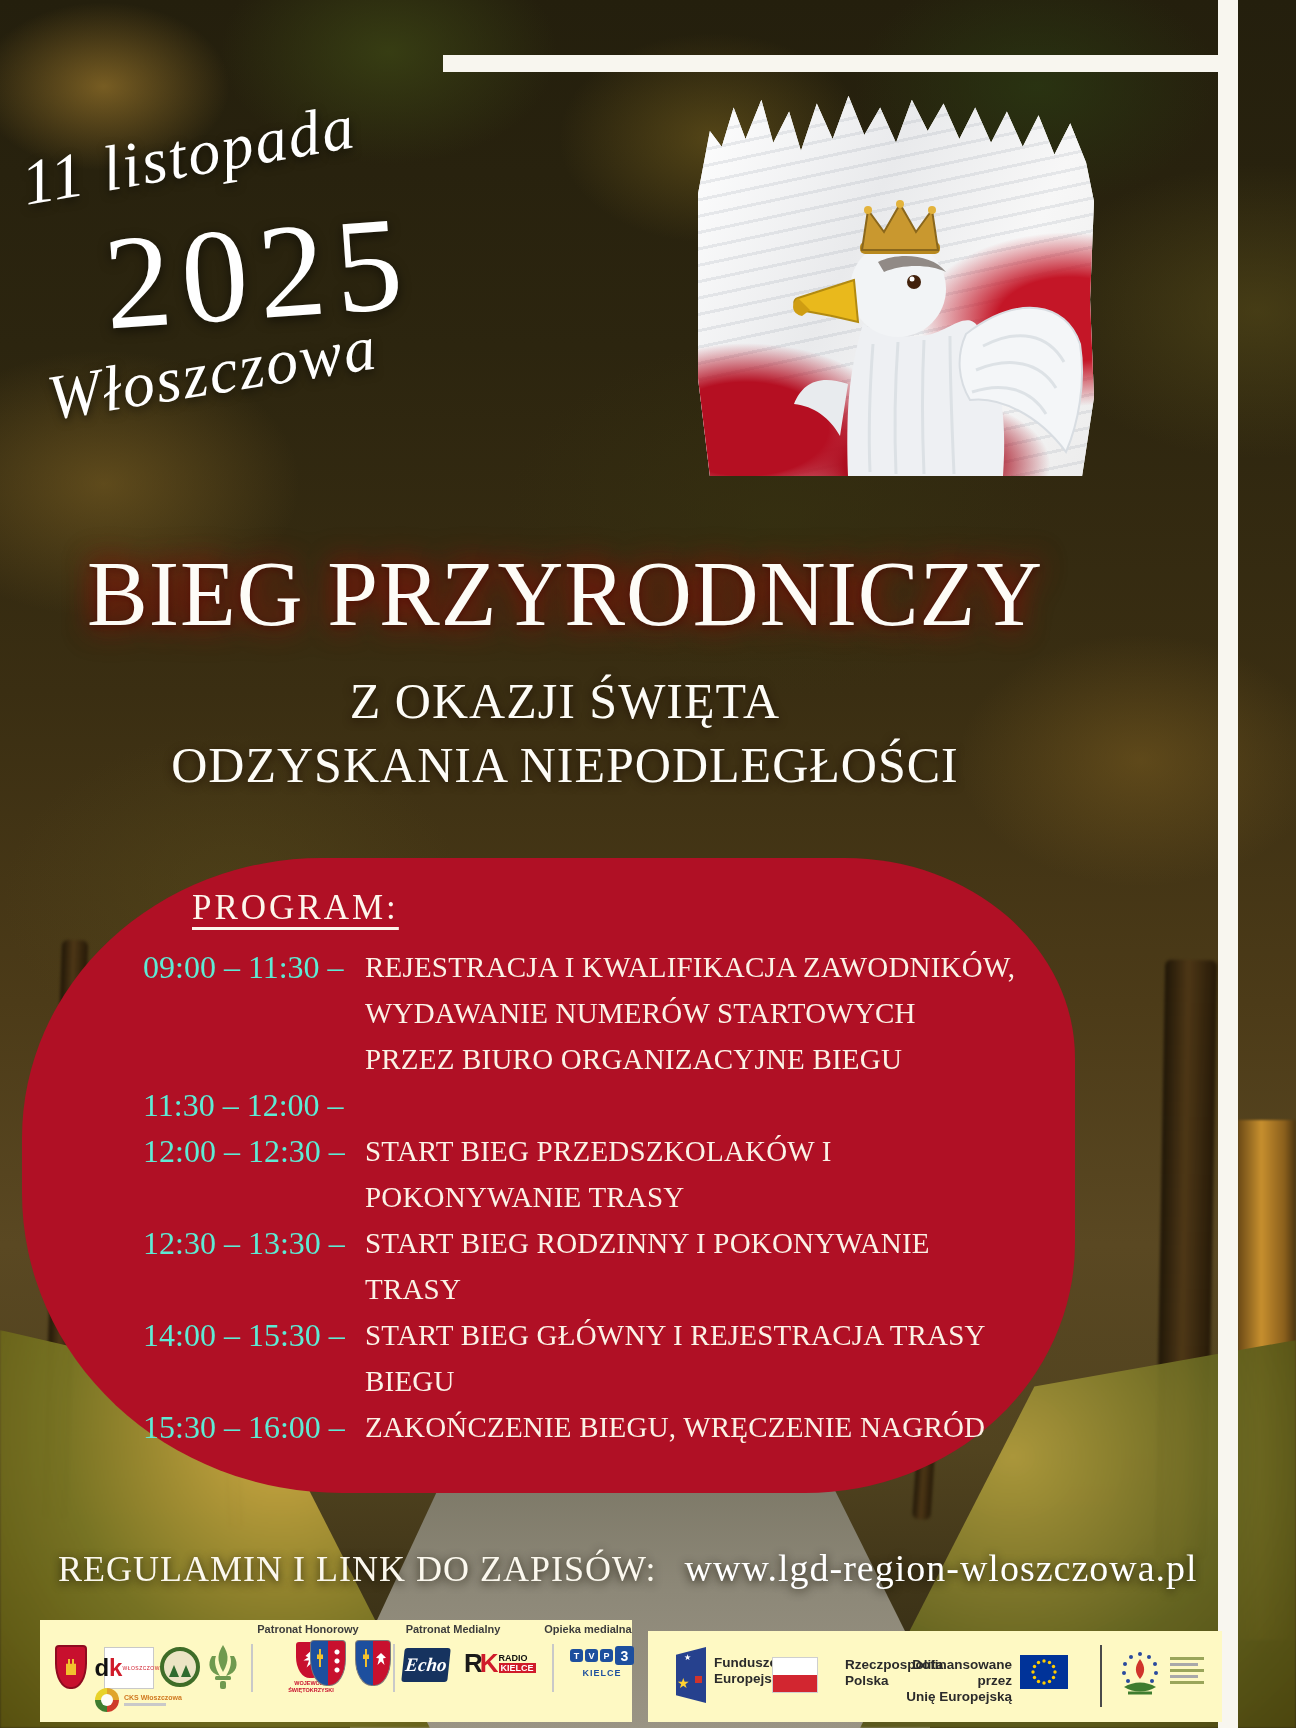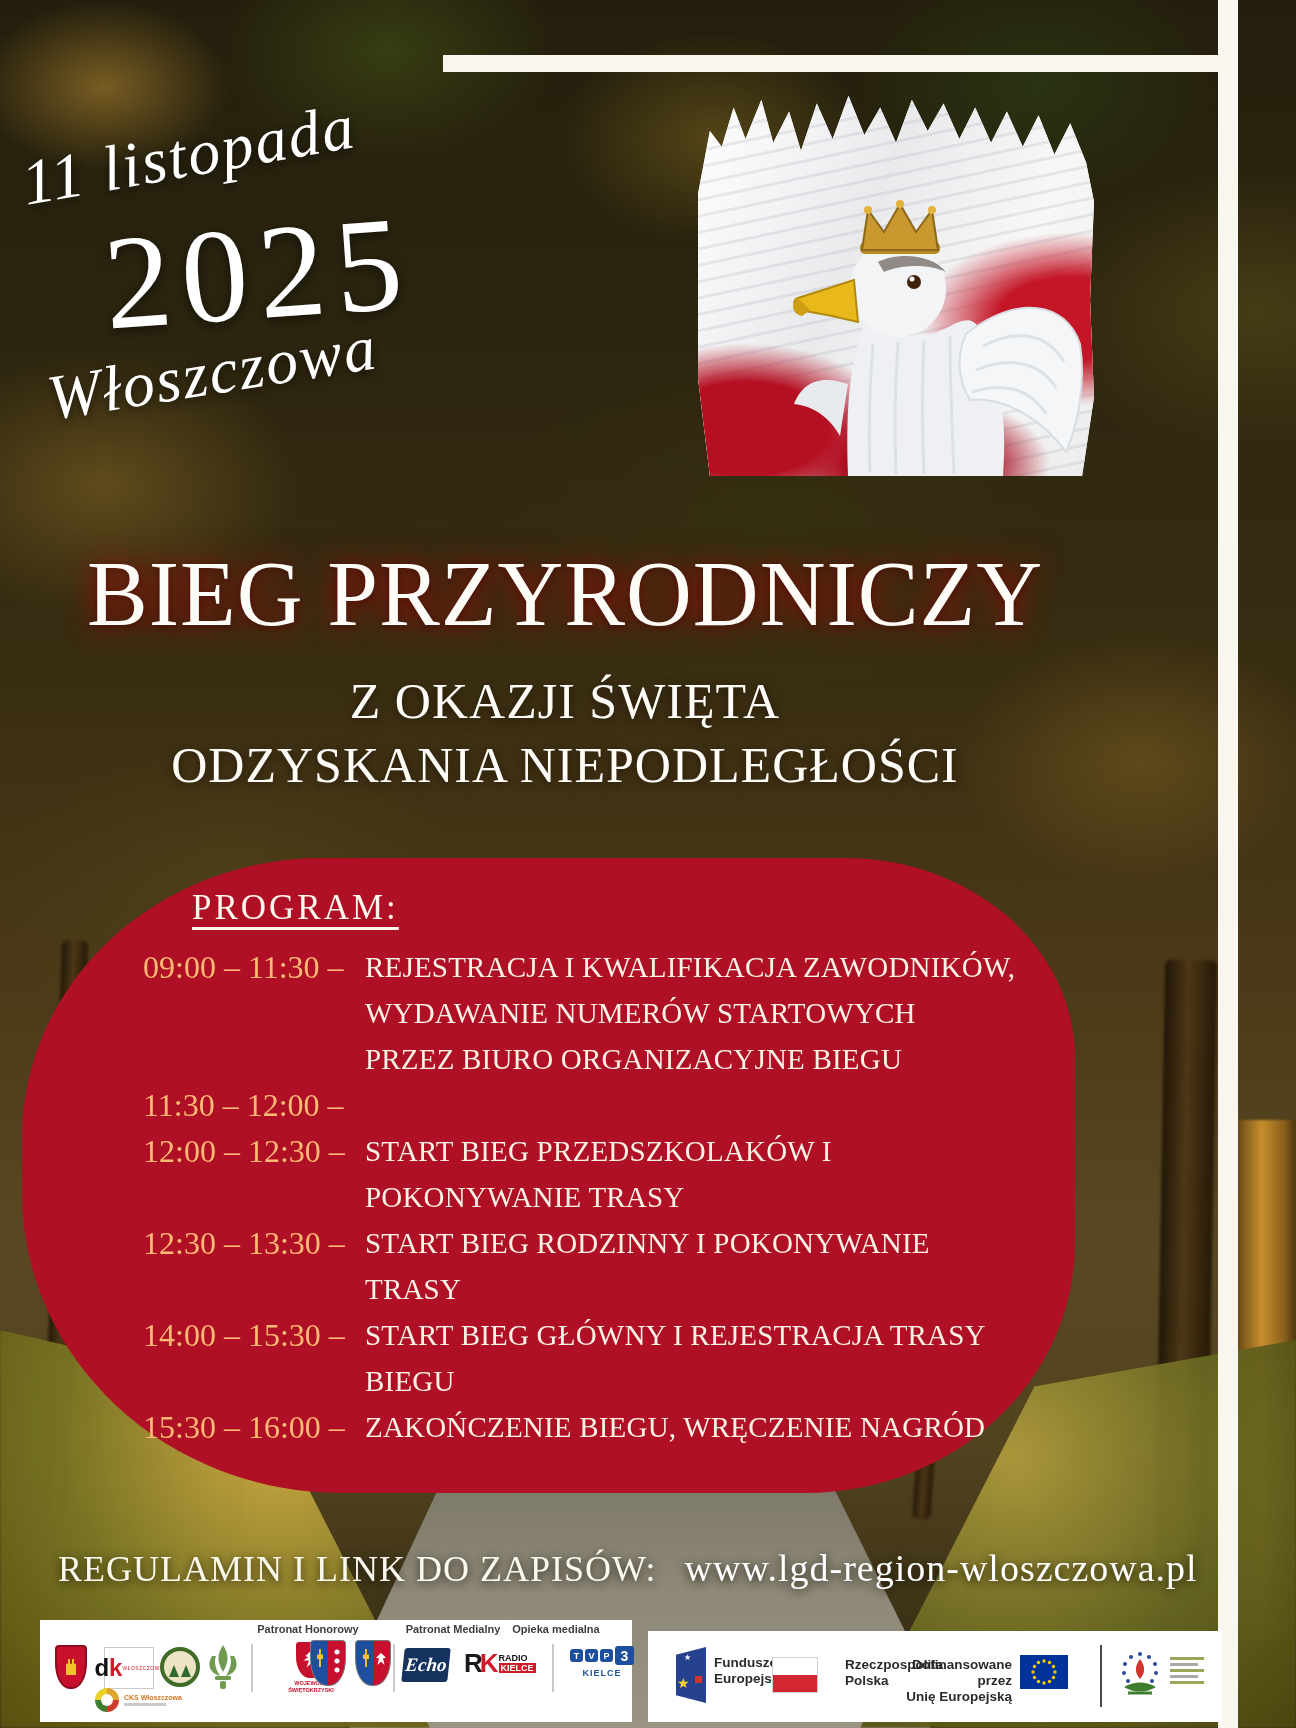--- a/index.html
+++ b/index.html
@@ -74,35 +74,35 @@
     color:#fdfcf7;letter-spacing:1px;text-shadow:0 2px 10px rgba(30,15,5,.8);z-index:10;}
   .s1{top:672px;} .s2{top:736px;}
 
   
   .program-blob{position:absolute;left:22px;top:858px;width:1053px;height:635px;z-index:10;
     background:#b01025;border-radius:300px 230px 270px 320px / 280px 200px 250px 300px;}
   .program-heading{margin:30px 0 16px 170px;font-size:35px;letter-spacing:3px;color:#fdf6ec;
     text-decoration:underline;text-underline-offset:8px;text-decoration-thickness:3px;width:max-content;}
   .schedule{margin-left:121px;width:880px;}
   .srow{display:flex;gap:10px;line-height:46px;}
-  .stime{flex:0 0 212px;font-size:32px;color:#fdba74;}
+  .stime{flex:0 0 212px;font-size:32px;color:#5eead4;}
   .sdesc{font-size:29px;letter-spacing:.2px;color:#fbf2e6;}
 
   
   .reg-line{position:absolute;left:58px;top:1546px;width:1150px;display:flex;gap:28px;
     align-items:baseline;z-index:10;text-shadow:0 2px 10px rgba(20,15,5,.85);}
   .reg-label{font-size:36px;letter-spacing:1px;color:#fbf8ee;}
   .reg-url{font-size:38px;letter-spacing:1px;color:#ffffff;}
 
   
-  .panel{position:absolute;background:#ffffff;z-index:12;font-family:"Liberation Sans","DejaVu Sans",sans-serif;}
+  .panel{position:absolute;background:#fef9c3;z-index:12;font-family:"Liberation Sans","DejaVu Sans",sans-serif;}
   .left-panel{left:40px;top:1620px;width:592px;height:102px;}
   .right-panel{left:648px;top:1631px;width:574px;height:91px;}
   .pheader{position:absolute;top:3px;transform:translateX(-50%);font-size:11px;font-weight:bold;color:#3c3c3c;white-space:nowrap;}
-  .ph1{left:268px;} .ph2{left:413px;} .ph3{left:516px;text-align:center;}
+  .ph1{left:268px;} .ph2{left:413px;} .ph3{left:548px;text-align:center;}
   .lp-item{position:absolute;}
   .vdiv{position:absolute;width:2px;background:#c9c9c9;top:24px;height:48px;}
   .shield{border-radius:4px 4px 46% 46% / 4px 4px 58% 58%;}
   .crest1{left:15px;top:25px;width:28px;height:40px;background:#c8102e;border:2px solid #8f0b20;
     display:flex;align-items:center;justify-content:center;}
   .crest1 .tower{width:10px;height:16px;background:#f2c12e;clip-path:polygon(0 30%,20% 30%,20% 0,40% 0,40% 30%,60% 30%,60% 0,80% 0,80% 30%,100% 30%,100% 100%,0 100%);}
   .dk-box{left:64px;top:27px;width:48px;height:40px;border:1px solid #c9c9c9;background:#fff;
     display:flex;flex-direction:row;align-items:center;justify-content:center;}
   .dk-txt{font-weight:bold;font-size:24px;line-height:22px;color:#111;}
   .dk-txt b{color:#d01b2a;}

